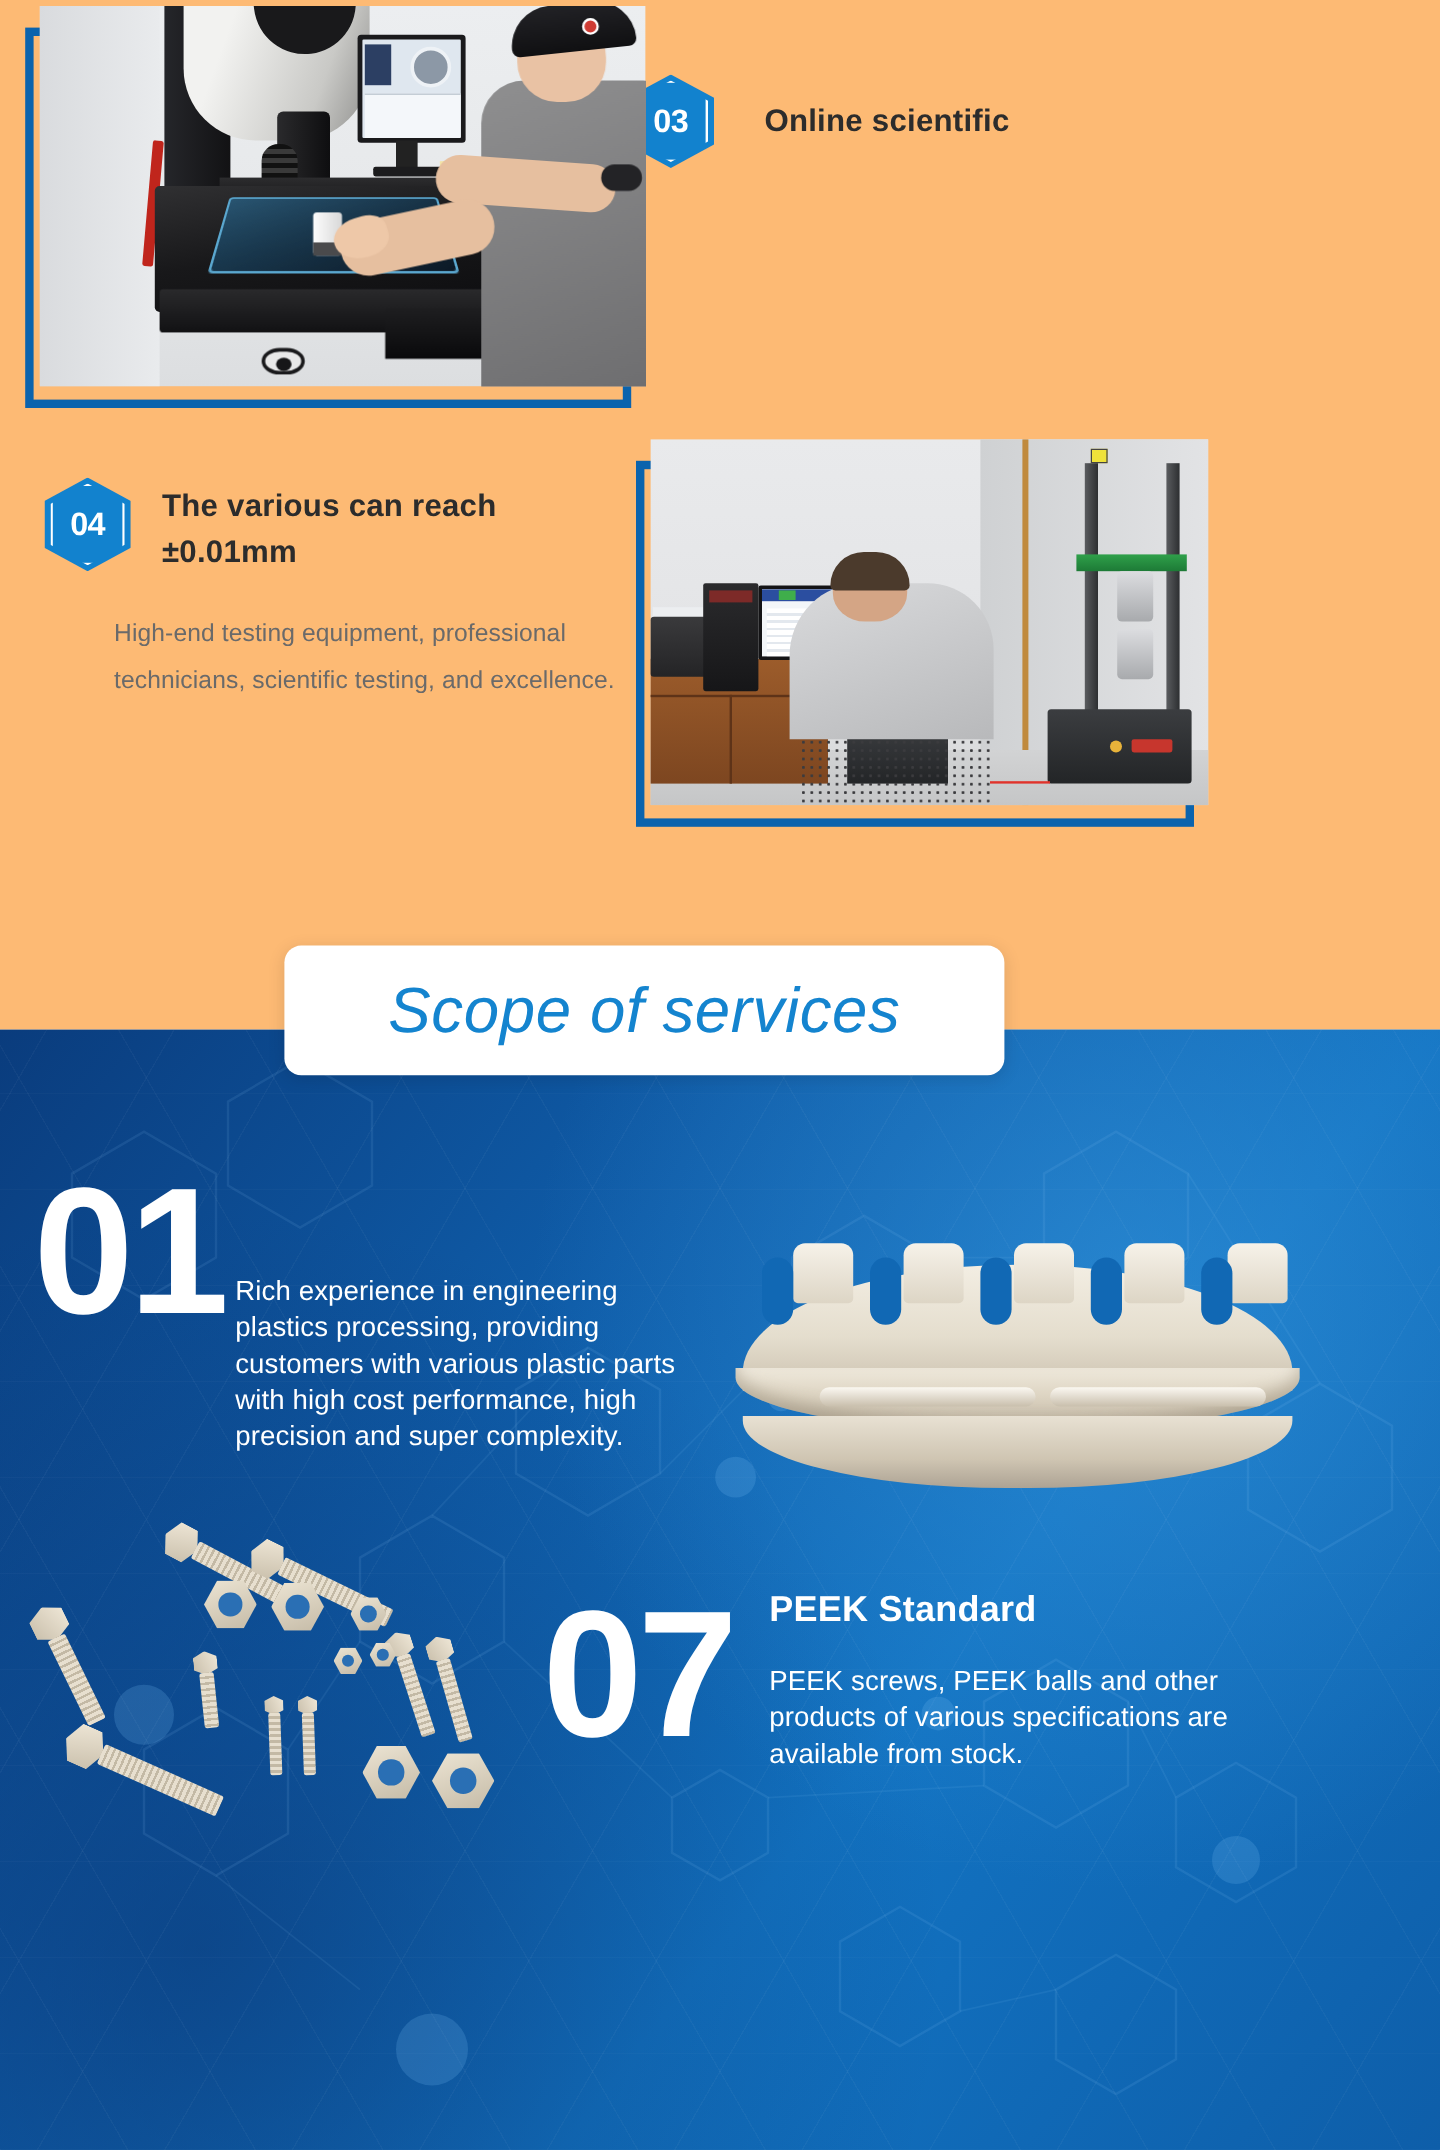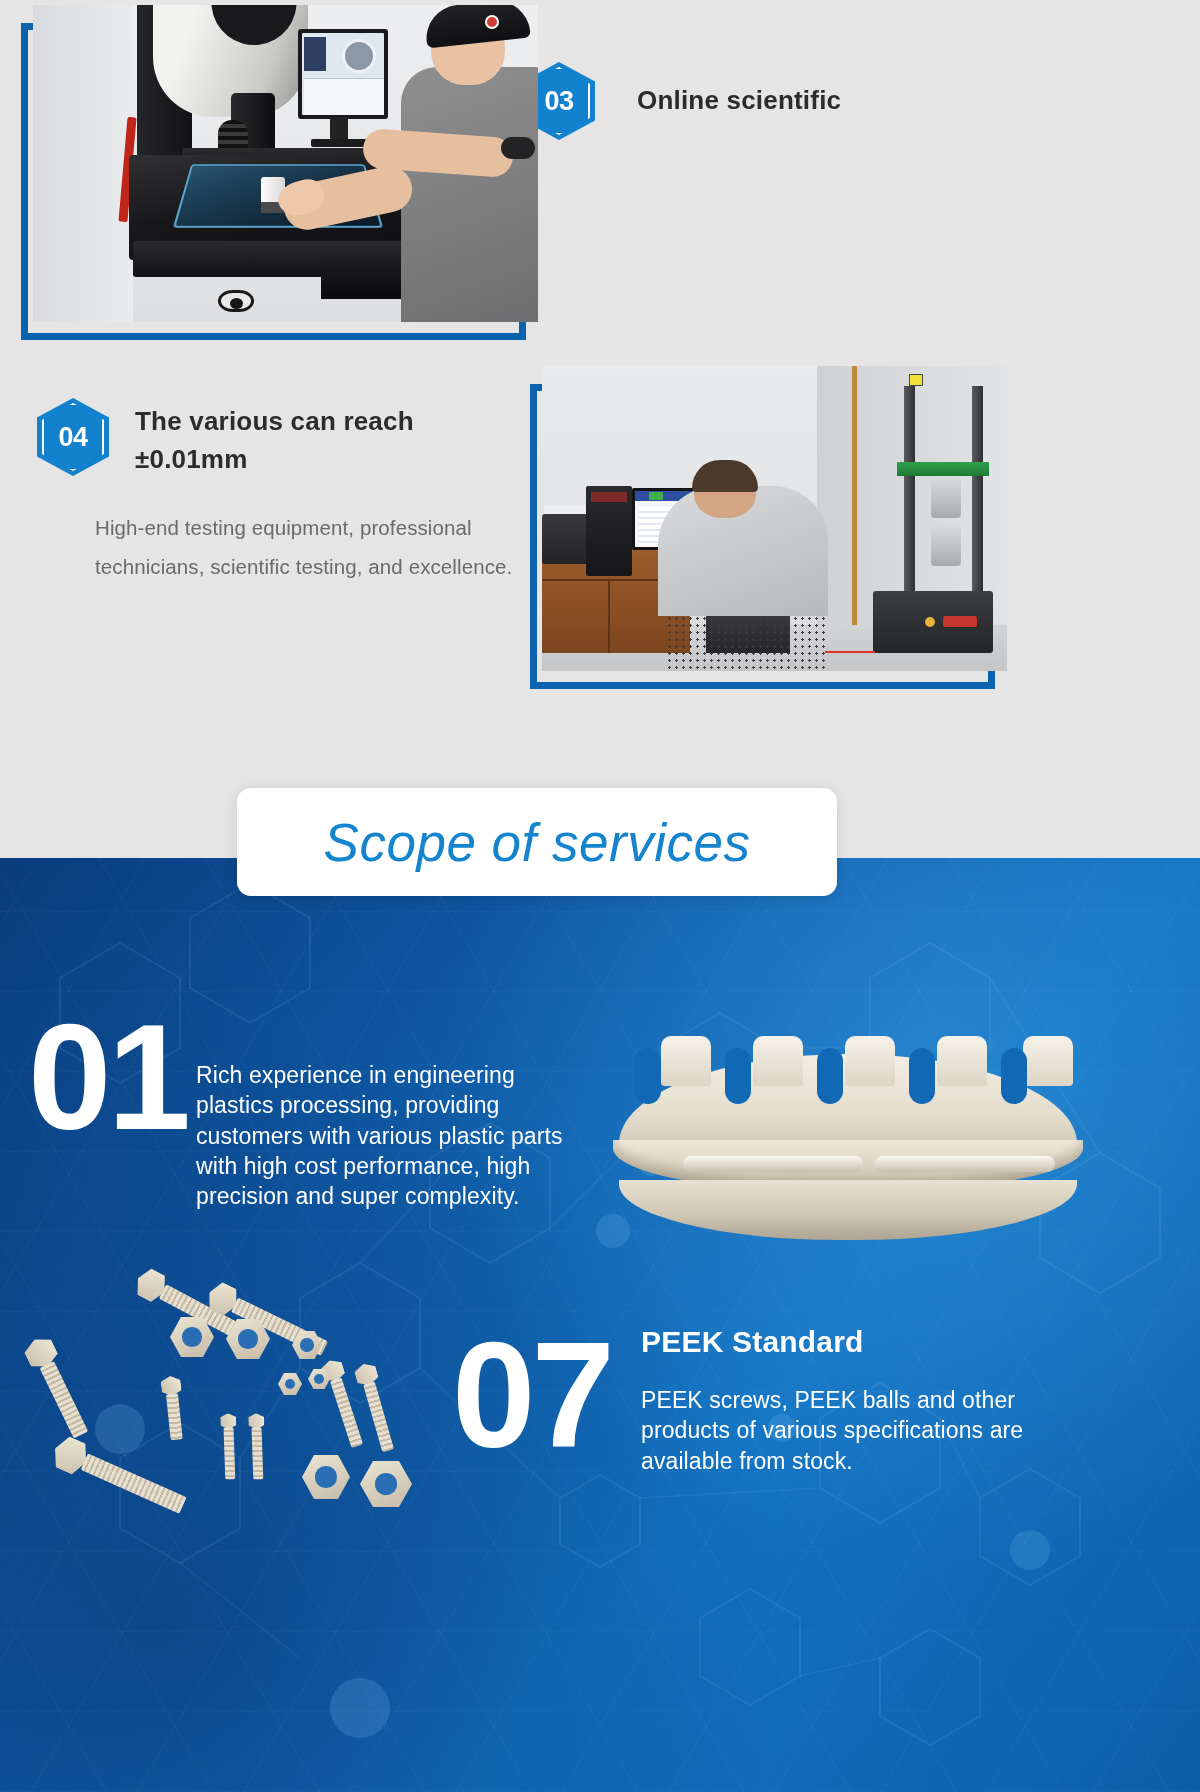--- a/index.html
+++ b/index.html
@@ -6,21 +6,21 @@
   html, body {
     width: 1200px;
     height: 1792px;
     font-family: "Liberation Sans", sans-serif;
     background: #ffffff;
     overflow: hidden;
   }
   .page { position: relative; width: 1200px; height: 1792px; background: #fff; }
 
   
-  .white-section { position: relative; width: 1200px; height: 858px; background: #e5e5e5; }
+  .white-section { position: relative; width: 1200px; height: 858px; background: #fdba74; }
 
   
   .photo-frame { position: absolute; }
   .photo-frame .frame-rule {
     position: absolute; left: -12px; top: 18px;
     width: 100%; height: 100%;
     border: 7px solid #0b63ad;
     z-index: 1;
   }
   .photo { position: absolute; left: 0; top: 0; width: 100%; height: 100%; z-index: 2; overflow: hidden; }
@@ -431,21 +431,21 @@
     <div class="dot" style="left:95px; top:546px; width:50px; height:50px;"></div>
     <div class="dot" style="left:768px; top:556px; width:28px; height:28px;"></div>
     <div class="dot" style="left:1010px; top:672px; width:40px; height:40px;"></div>
     <div class="dot" style="left:330px; top:820px; width:60px; height:60px;"></div>
   </div>
 
   <div class="title-card">
     <span class="t">Scope of services</span>
   </div>
 
-  <div class="bignum" style="left:28px; top:1002px;text-align:right;">01</div>
+  <div class="bignum" style="left:28px; top:967px;text-align:right;">01</div>
 
 
   <div class="svc-body" style="left:196px; top:1060px; width:400px;">Rich experience in engineering plastics processing, providing customers with various plastic parts with high cost performance, high precision and super complexity.</div>
 
   <div class="part-img">
     <div class="seg top-arc"></div>
     <div class="tooth" style="left:48px;"></div>
     <div class="tooth" style="left:140px;"></div>
     <div class="tooth" style="left:232px;"></div>
     <div class="tooth" style="left:324px;"></div>

